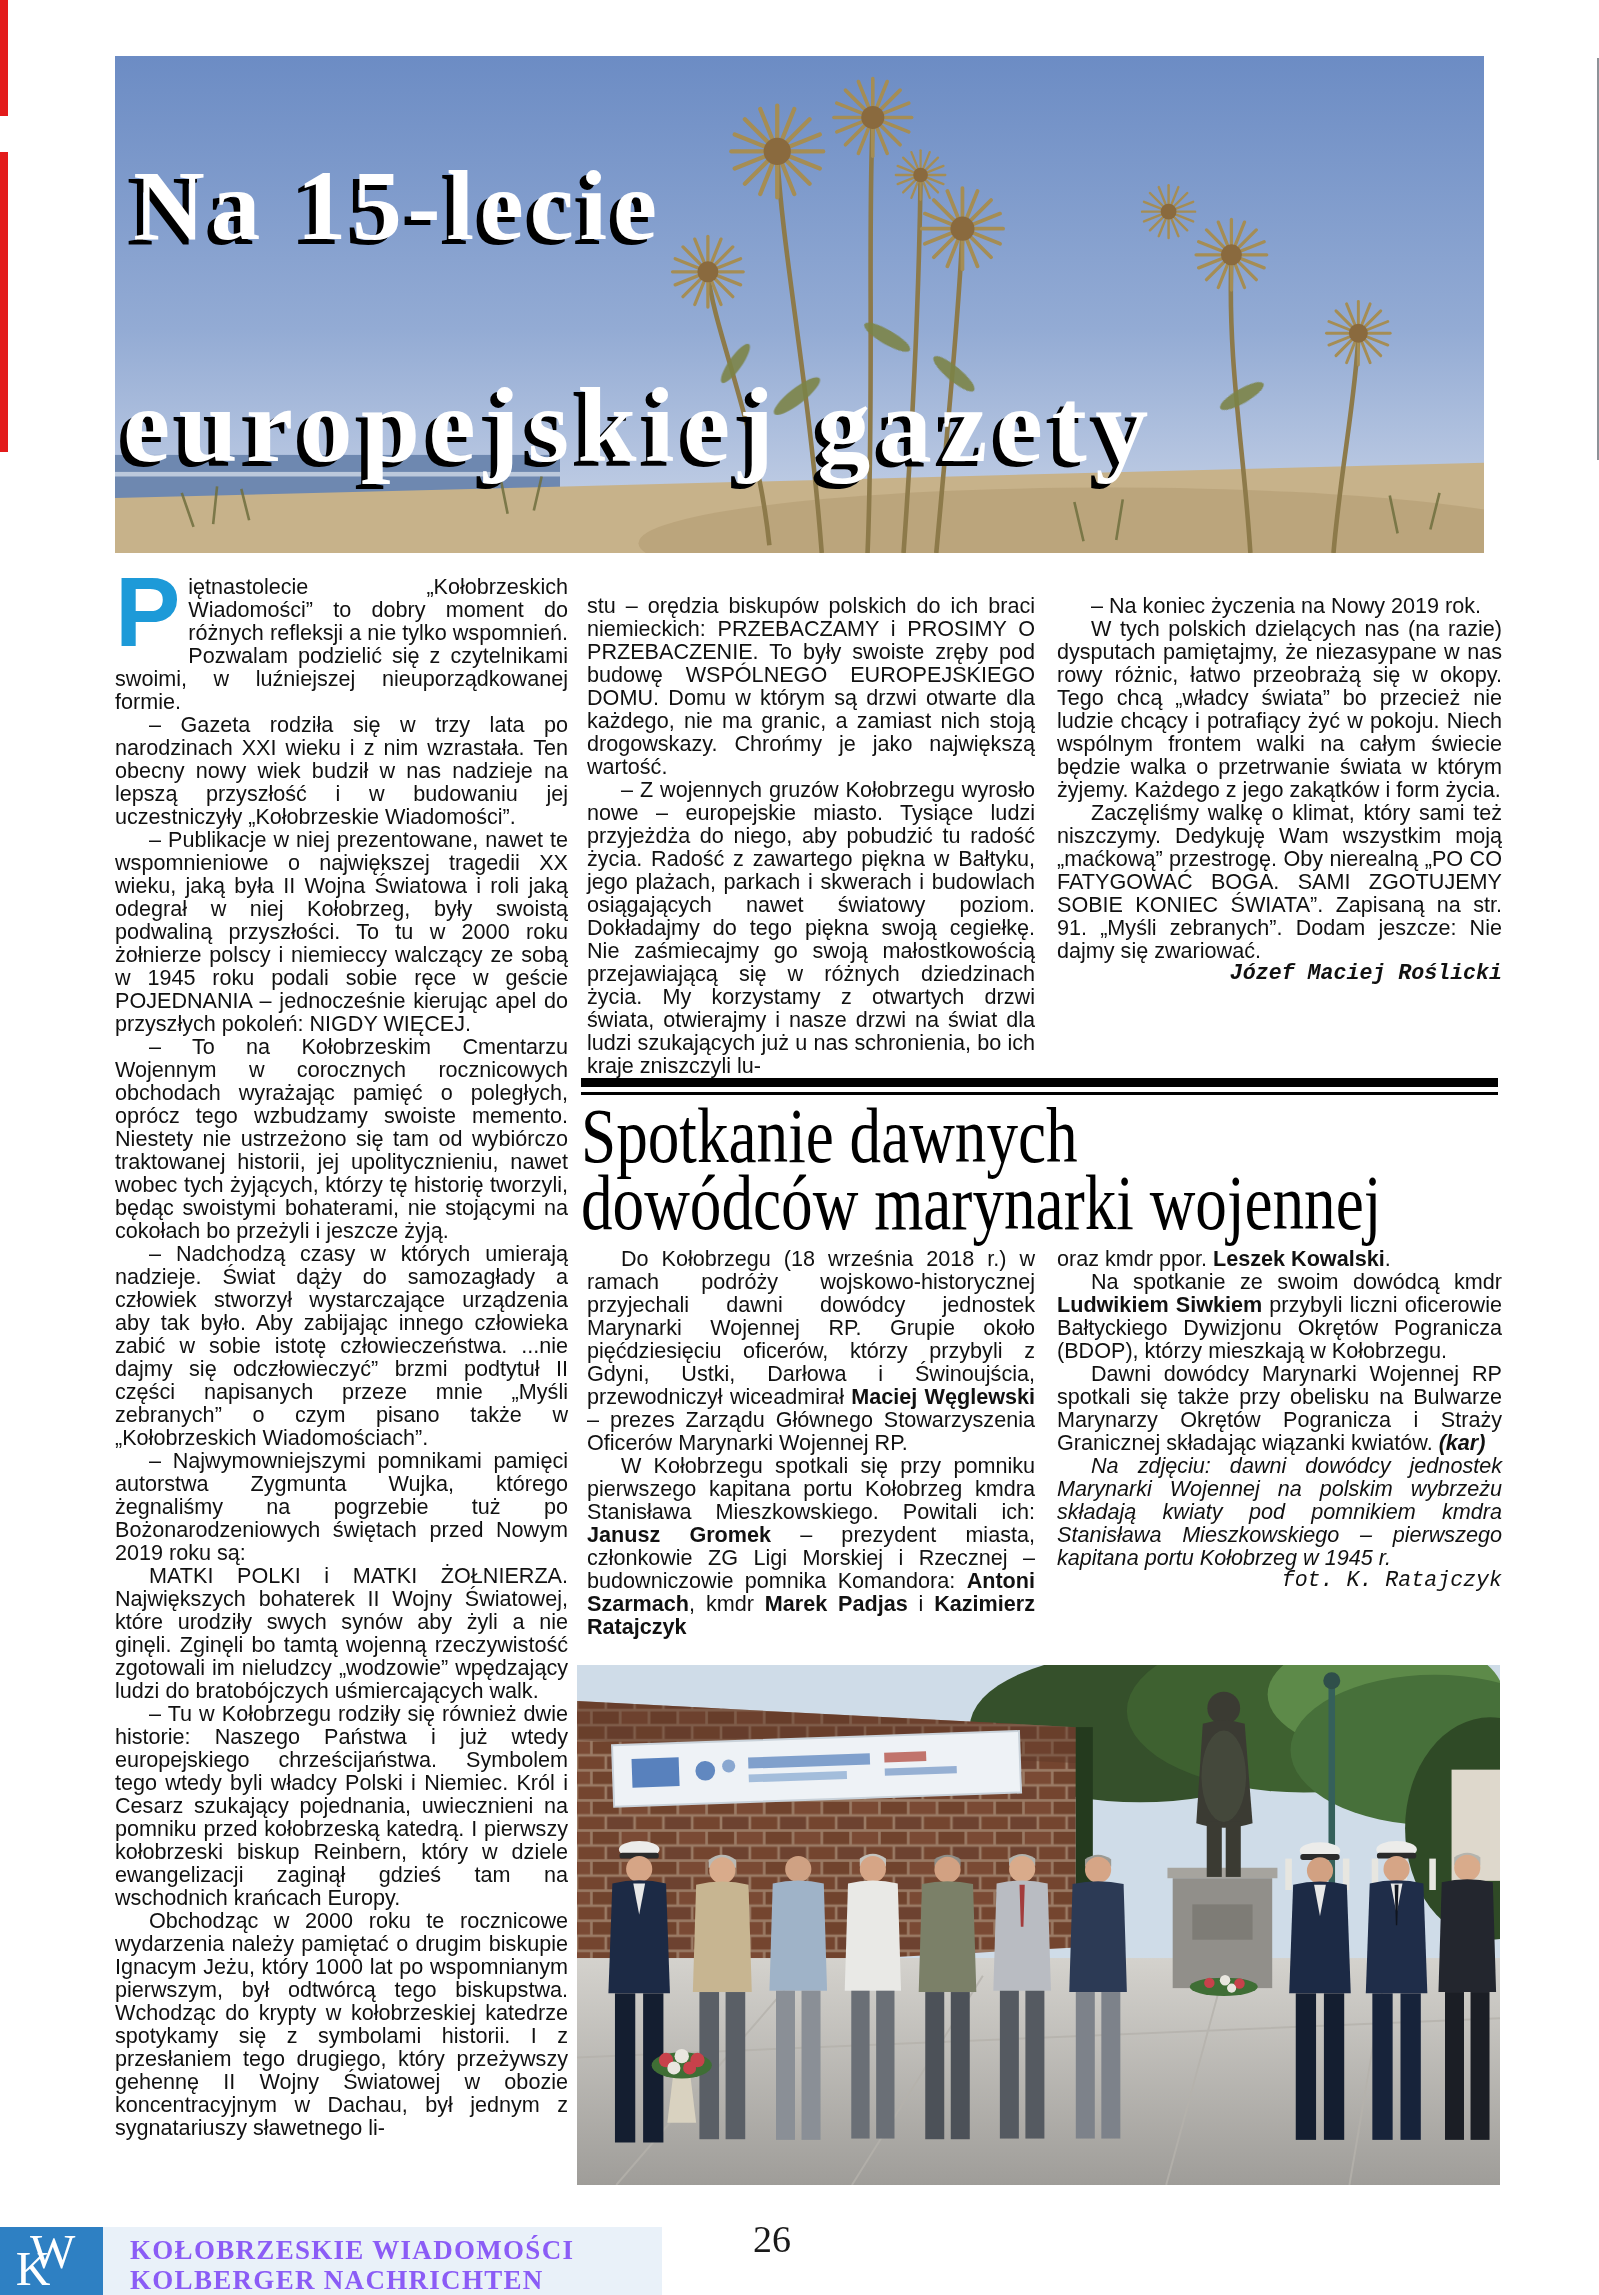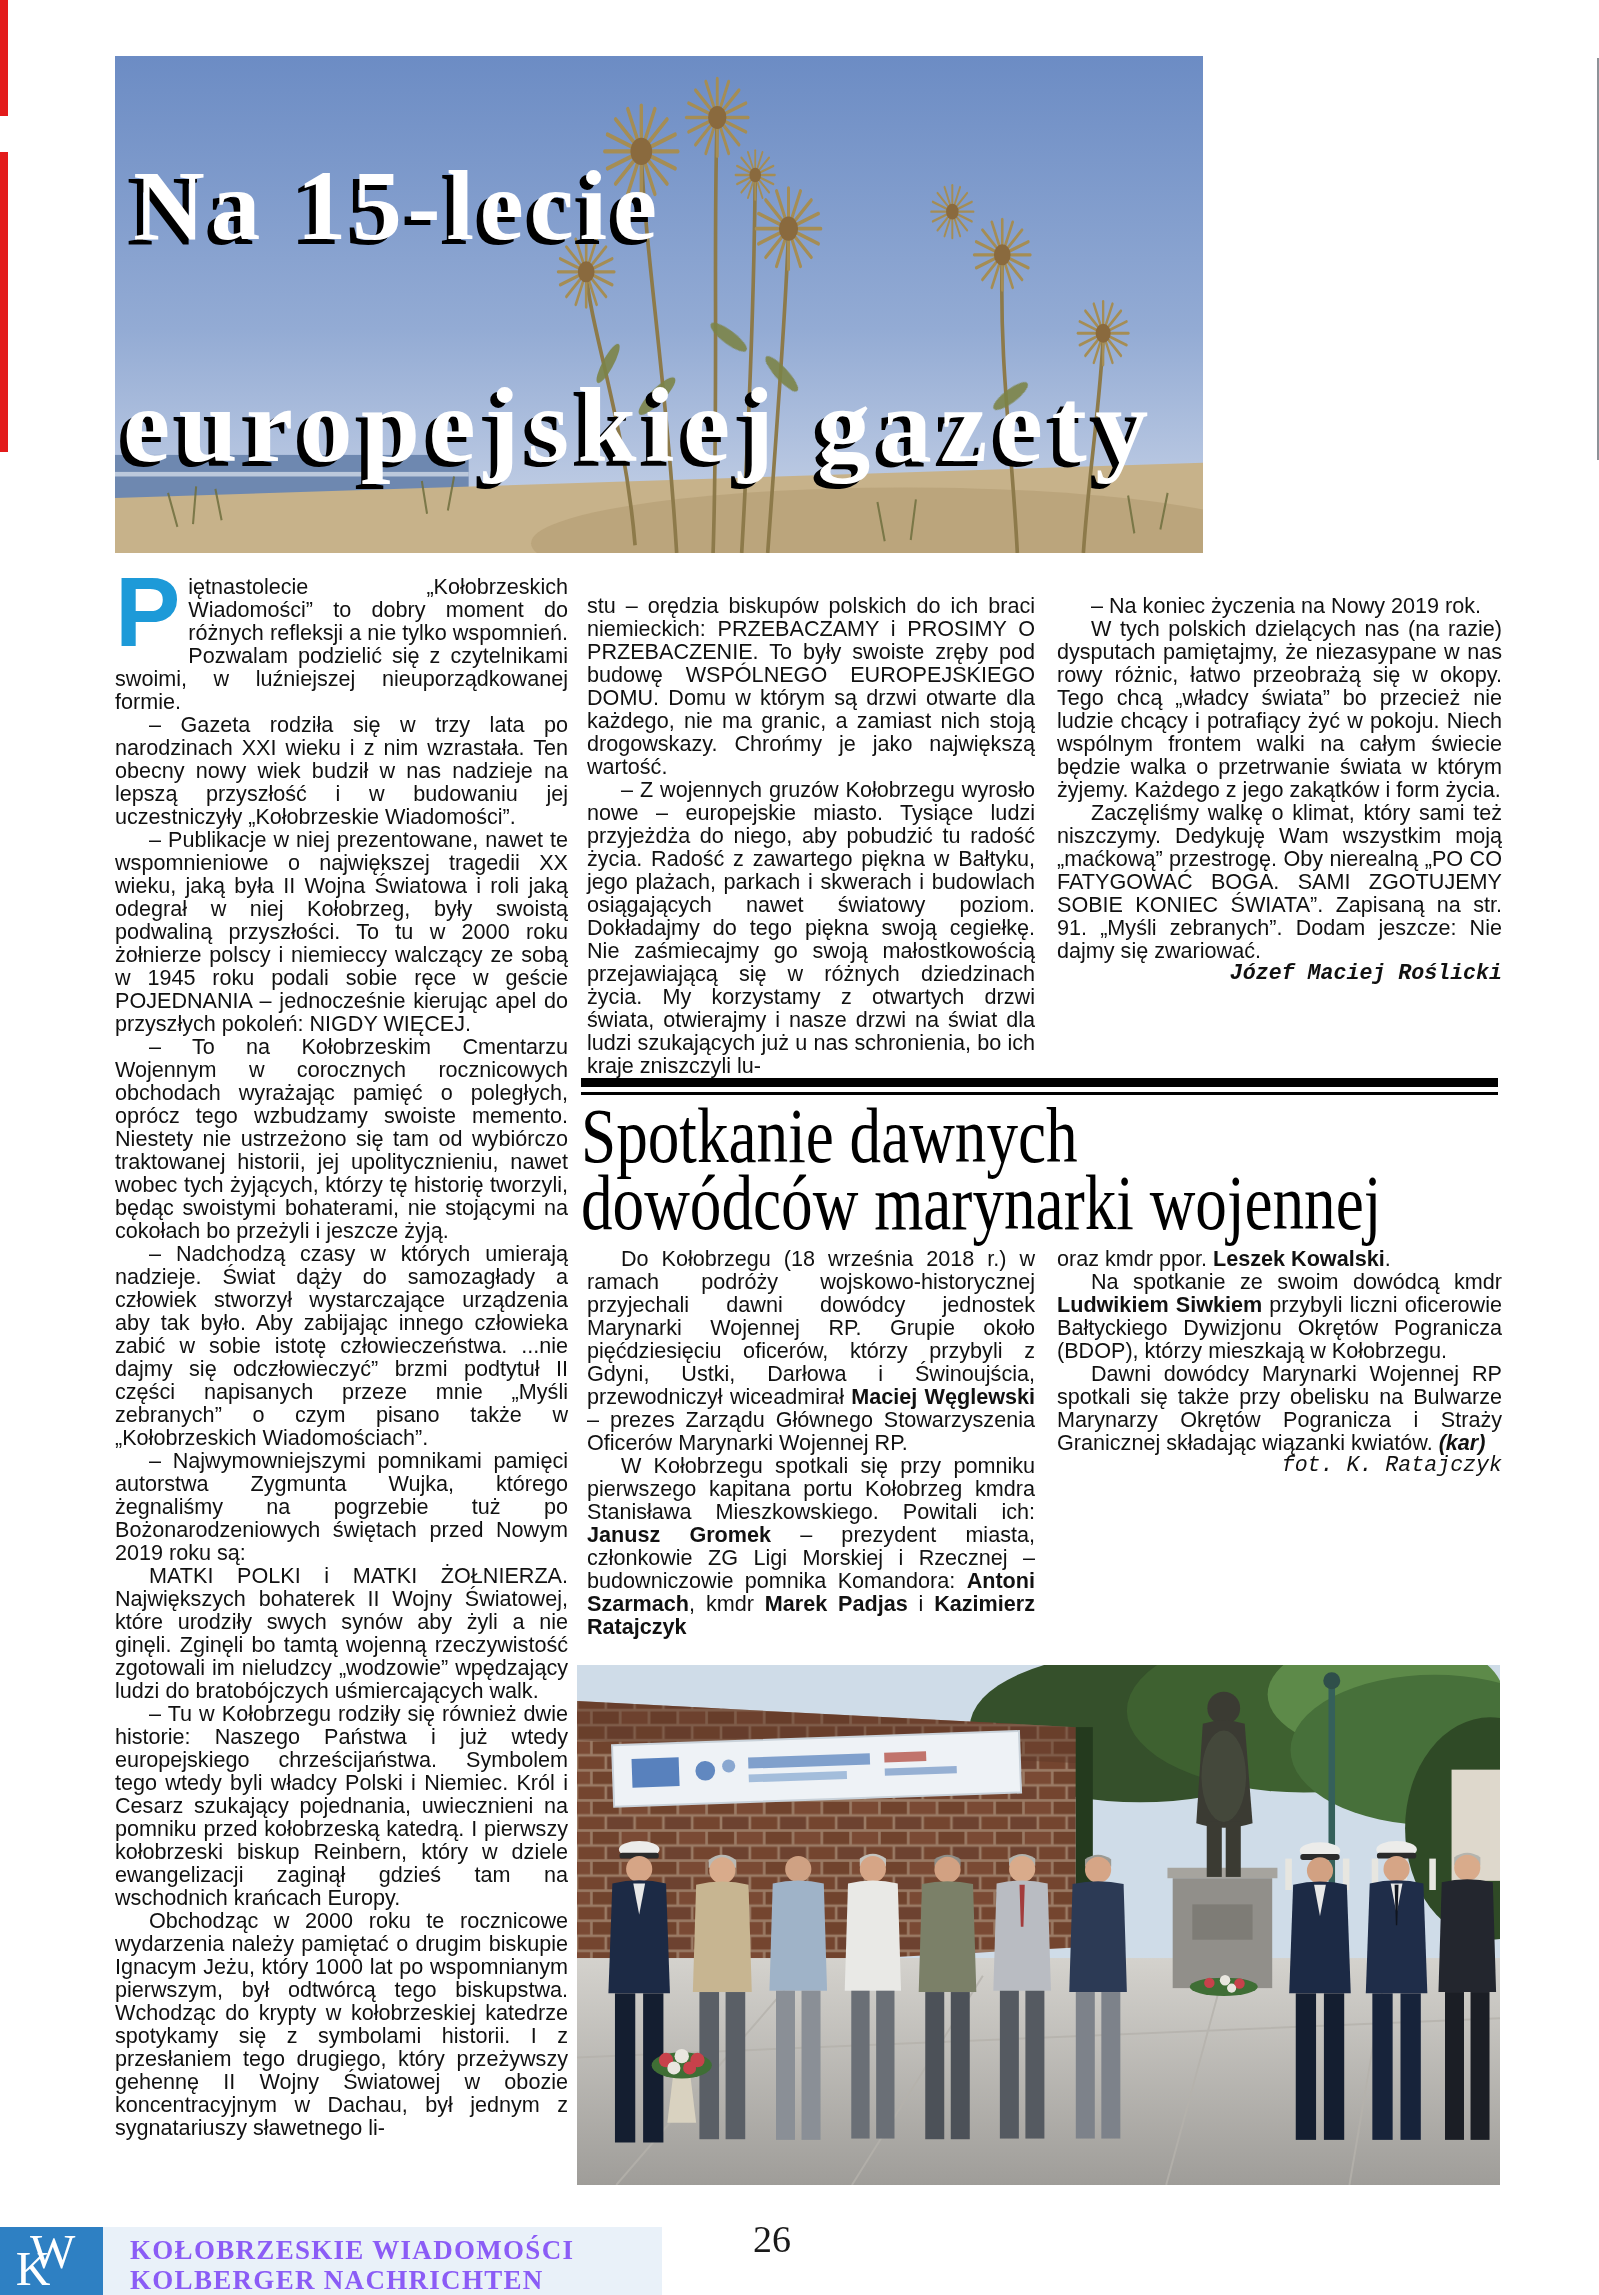--- a/index.html
+++ b/index.html
@@ -2,21 +2,21 @@
 <html style="font-size:10.5px"><head>
 <meta charset="utf-8">
 <style>
   html,body{margin:0;padding:0;background:#888;}
   .page{position:relative;width:1600px;height:2295px;background:#ffffff;overflow:hidden;
         font-family:"Liberation Sans",sans-serif;color:#111;}
   
   .edge-red{position:absolute;left:0;width:7.9px;background:#e31b1b;}
   .edge-grey{position:absolute;right:0;width:3.3px;background:#8d9298;}
   
-  .header-photo{position:absolute;left:115px;top:56px;width:1088px;height:497px;overflow:hidden;}
+  .header-photo{position:absolute;left:115px;top:56px;width:1369px;height:497px;overflow:hidden;}
   .header-photo svg{position:absolute;left:0;top:0;width:100%;height:100%;}
   .title-line{position:absolute;white-space:nowrap;font-family:"Liberation Serif",serif;
     font-weight:bold;color:#fff;text-shadow:-6.5px 5.2px 0 #000;}
   .title-1{left:18.3px;top:93px;font-size:99px;letter-spacing:5.9px;}
   .title-2{left:7.9px;top:309px;font-size:106px;letter-spacing:8.5px;}
   
   .col{position:absolute;}
   .bodytext{font-size:21.6px;line-height:23px;}
   .para{margin:0;text-align:justify;}
   .para.ind{text-indent:34px;}
@@ -161,20 +161,21 @@
         <p class="para ind"><span>Do Kołobrzegu (18 września 2018 r.) w ramach podróży wojskowo-historycznej przyjechali dawni dowódcy jednostek Marynarki Wojennej RP. Grupie około pięćdziesięciu oficerów, którzy przybyli z Gdyni, Ustki, Darłowa i Świnoujścia, przewodniczył wiceadmirał </span><span class="b">Maciej Węglewski</span><span> – prezes Zarządu Głównego Stowarzyszenia Oficerów Marynarki Wojennej RP.</span></p>
         <p class="para ind"><span>W Kołobrzegu spotkali się przy pomniku pierwszego kapitana portu Kołobrzeg kmdra Stanisława Mieszkowskiego. Powitali ich: </span><span class="b">Janusz Gromek</span><span> – prezydent miasta, członkowie ZG Ligi Morskiej i Rzecznej – budowniczowie pomnika Komandora: </span><span class="b">Antoni Szarmach</span><span>, kmdr </span><span class="b">Marek Padjas</span><span> i </span><span class="b">Kazimierz Ratajczyk</span></p>
       </div>
   </div>
 
   <div class="col bodytext" style="left:1057px;top:1247px;width:445px;">
     <div>
         <p class="para"><span>oraz kmdr ppor. </span><span class="b">Leszek Kowalski</span><span>.</span></p>
         <p class="para ind"><span>Na spotkanie ze swoim dowódcą kmdr </span><span class="b">Ludwikiem Siwkiem</span><span> przybyli liczni oficerowie Bałtyckiego Dywizjonu Okrętów Pogranicza (BDOP), którzy mieszkają w Kołobrzegu.</span></p>
         <p class="para ind"><span>Dawni dowódcy Marynarki Wojennej RP spotkali się także przy obelisku na Bulwarze Marynarzy Okrętów Pogranicza i Straży Granicznej składając wiązanki kwiatów. </span><span class="b it">(kar)</span></p>
+        <p class="para ind it"><span>Na zdjęciu: dawni dowódcy jednostek Marynarki Wojennej na polskim wybrzeżu składają kwiaty pod pomnikiem kmdra Stanisława Mieszkowskiego – pierwszego kapitana portu Kołobrzeg w 1945 r.</span></p>
         <p class="para right it"><span>fot. K. Ratajczyk</span></p>
       </div>
   </div>
 
   <div class="group-photo">
     <svg viewBox="0 0 1410 795" preserveAspectRatio="none">
       <defs>
         <pattern id="bricks" width="88" height="46" patternUnits="userSpaceOnUse">
           <rect width="88" height="46" fill="#9a7a64"></rect>
           <rect x="2" y="2" width="40" height="19" fill="#74452f"></rect>

